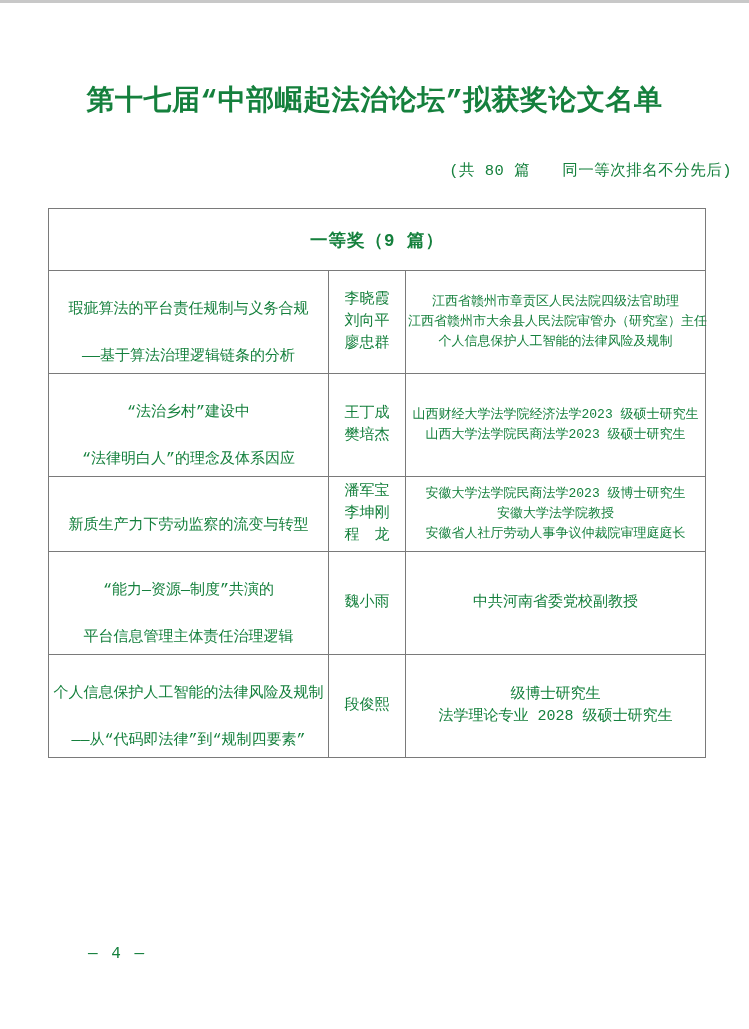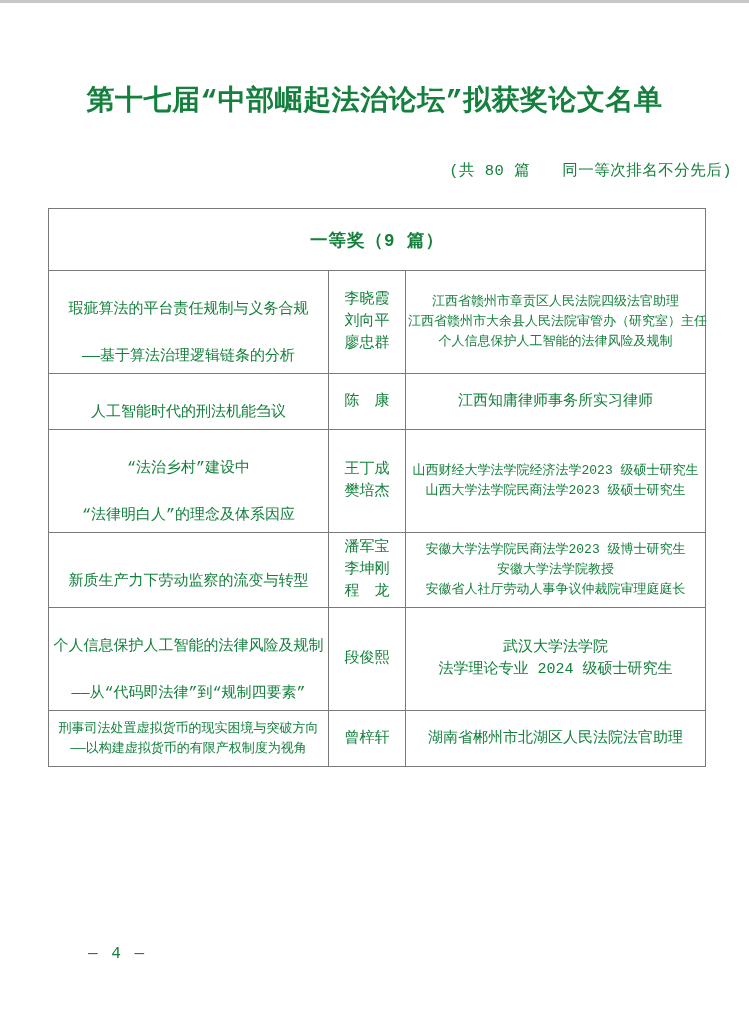--- a/index.html
+++ b/index.html
@@ -103,31 +103,20 @@
             <div class="line">刘向平</div>
             <div class="line">廖忠群</div>
           </td>
     <td class="c-unit sm">
             <div class="line">江西省赣州市章贡区人民法院四级法官助理</div>
             <div class="line">江西省赣州市大余县人民法院审管办（研究室）主任</div>
             <div class="line">个人信息保护人工智能的法律风险及规制</div>
           </td>
   </tr>
 
-  <tr>
-    <td class="c-title md">
-            <div class="line">人工智能时代的刑法机能刍议</div>
-          </td>
-    <td class="c-name md">
-            <div class="line">陈　康</div>
-          </td>
-    <td class="c-unit md">
-            <div class="line">江西知庸律师事务所实习律师</div>
-          </td>
-  </tr>
 
   <tr>
     <td class="c-title md">
             <div class="line">“法治乡村”建设中</div>
             <div class="line">“法律明白人”的理念及体系因应</div>
           </td>
     <td class="c-name md">
             <div class="line">王丁成</div>
             <div class="line">樊培杰</div>
           </td>
@@ -147,46 +136,46 @@
             <div class="line">李坤刚</div>
             <div class="line">程　龙</div>
           </td>
     <td class="c-unit sm">
             <div class="line">安徽大学法学院民商法学2023 级博士研究生</div>
             <div class="line">安徽大学法学院教授</div>
             <div class="line">安徽省人社厅劳动人事争议仲裁院审理庭庭长</div>
           </td>
   </tr>
 
+  <tr>
+    <td class="c-title md">
+            <div class="line">“能力—资源—制度”共演的</div>
+            <div class="line">平台信息管理主体责任治理逻辑</div>
+          </td>
+    <td class="c-name md">
+            <div class="line">魏小雨</div>
+          </td>
+    <td class="c-unit md">
+            <div class="line">中共河南省委党校副教授</div>
+          </td>
+  </tr>
 
 
   <tr>
     <td class="c-title md">
             <div class="line">个人信息保护人工智能的法律风险及规制</div>
             <div class="line">——从“代码即法律”到“规制四要素”</div>
           </td>
     <td class="c-name md">
             <div class="line">段俊熙</div>
           </td>
     <td class="c-unit md">
-            <div class="line">武汉大学法学院</div>
-            <div class="line">法学理论专业 2024 级硕士研究生</div>
+            <div class="line">级博士研究生</div>
+            <div class="line">法学理论专业 2028 级硕士研究生</div>
           </td>
   </tr>
 
-  <tr>
-    <td class="c-title sm">
-            <div class="line">刑事司法处置虚拟货币的现实困境与突破方向</div>
-            <div class="line">——以构建虚拟货币的有限产权制度为视角</div>
-          </td>
-    <td class="c-name md">
-            <div class="line">曾梓轩</div>
-          </td>
-    <td class="c-unit md">
-            <div class="line">湖南省郴州市北湖区人民法院法官助理</div>
-          </td>
-  </tr>
 </tbody>
   </table>
 
   <div class="page-number">— 4 —</div>
 
 </div>
 
 </body></html>

